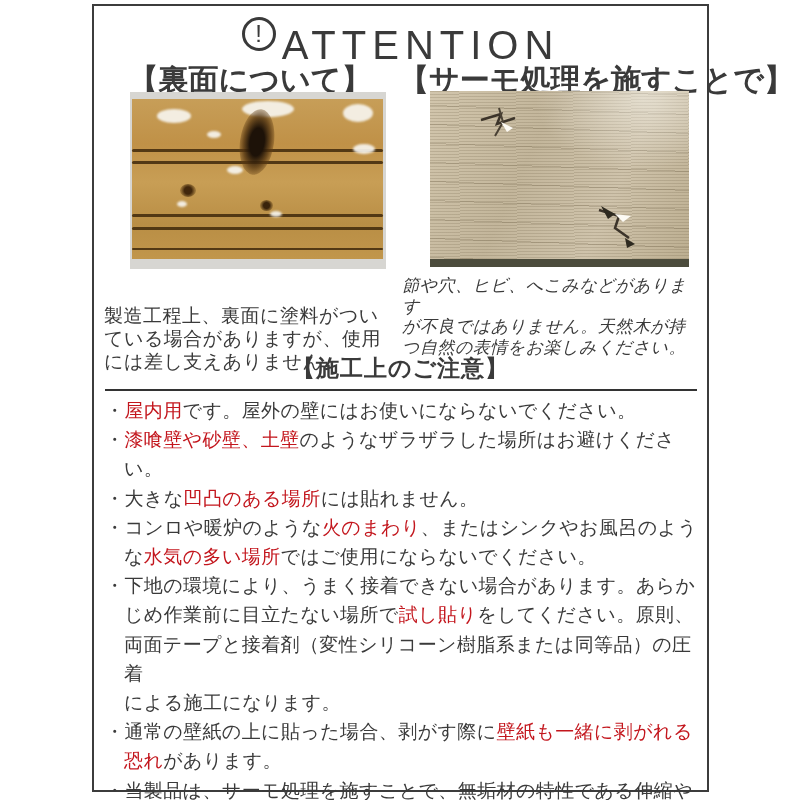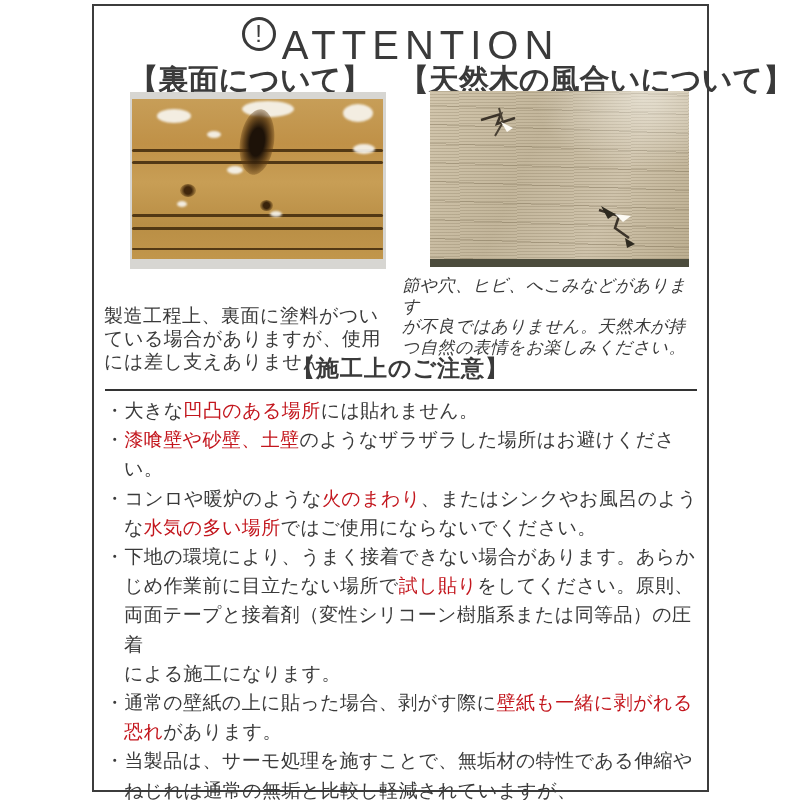--- a/index.html
+++ b/index.html
@@ -120,21 +120,21 @@
 <body>
 
 <div class="frame">
 
   <div class="attention">
     <span class="attn-circle">!</span>
     <span class="attn-word">ATTENTION</span>
   </div>
 
   <div class="col-head left">【裏面について】</div>
-  <div class="col-head right">【天然木の風合いについて】</div>
+  <div class="col-head right">【サーモ処理を施すことで】</div>
 
   <div class="photo back">
     <div class="wood-back">
       <div class="groove g1"></div>
       <div class="groove g2"></div>
       <div class="groove g3"></div>
       <div class="groove g4"></div>
       <div class="groove g5"></div>
       <div class="splotch s1"></div>
       <div class="splotch s2"></div>
@@ -174,22 +174,23 @@
 ている場合がありますが、使用
 には差し支えありません。</div>
   <div class="caption right">節や穴、ヒビ、へこみなどがあります
 が不良ではありません。天然木が持
 つ自然の表情をお楽しみください。</div>
 
   <div class="notes-head">【施工上のご注意】</div>
   <div class="divider"></div>
 
   <ul class="notes-list">
+      <li><span class="bullet seg">・</span><span class="seg red">屋内用</span><span class="seg">です。屋外の壁にはお使いにならないでください。</span></li>
+      <li><span class="bullet seg">・</span><span class="seg red">漆喰壁や砂壁、土壁</span><span class="seg">のようなザラザラした場所はお避けください。</span></li>
       <li><span class="bullet seg">・</span><span class="seg">大きな</span><span class="seg red">凹凸のある場所</span><span class="seg">には貼れません。</span></li>
-      <li><span class="bullet seg">・</span><span class="seg red">漆喰壁や砂壁、土壁</span><span class="seg">のようなザラザラした場所はお避けください。</span></li>
       <li><span class="bullet seg">・</span><span class="seg">コンロや暖炉のような</span><span class="seg red">火のまわり</span><span class="seg">、またはシンクやお風呂のよう
 な</span><span class="seg red">水気の多い場所</span><span class="seg">ではご使用にならないでください。</span></li>
       <li><span class="bullet seg">・</span><span class="seg">下地の環境により、うまく接着できない場合があります。あらか
 じめ作業前に目立たない場所で</span><span class="seg red">試し貼り</span><span class="seg">をしてください。原則、
 両面テープと接着剤（変性シリコーン樹脂系または同等品）の圧着
 による施工になります。</span></li>
       <li><span class="bullet seg">・</span><span class="seg">通常の壁紙の上に貼った場合、剥がす際に</span><span class="seg red">壁紙も一緒に剥がれる
 恐れ</span><span class="seg">があります。</span></li>
       <li><span class="bullet seg">・</span><span class="seg">当製品は、サーモ処理を施すことで、無垢材の特性である伸縮や
 ねじれは通常の無垢と比較し軽減されていますが、</span></li>

